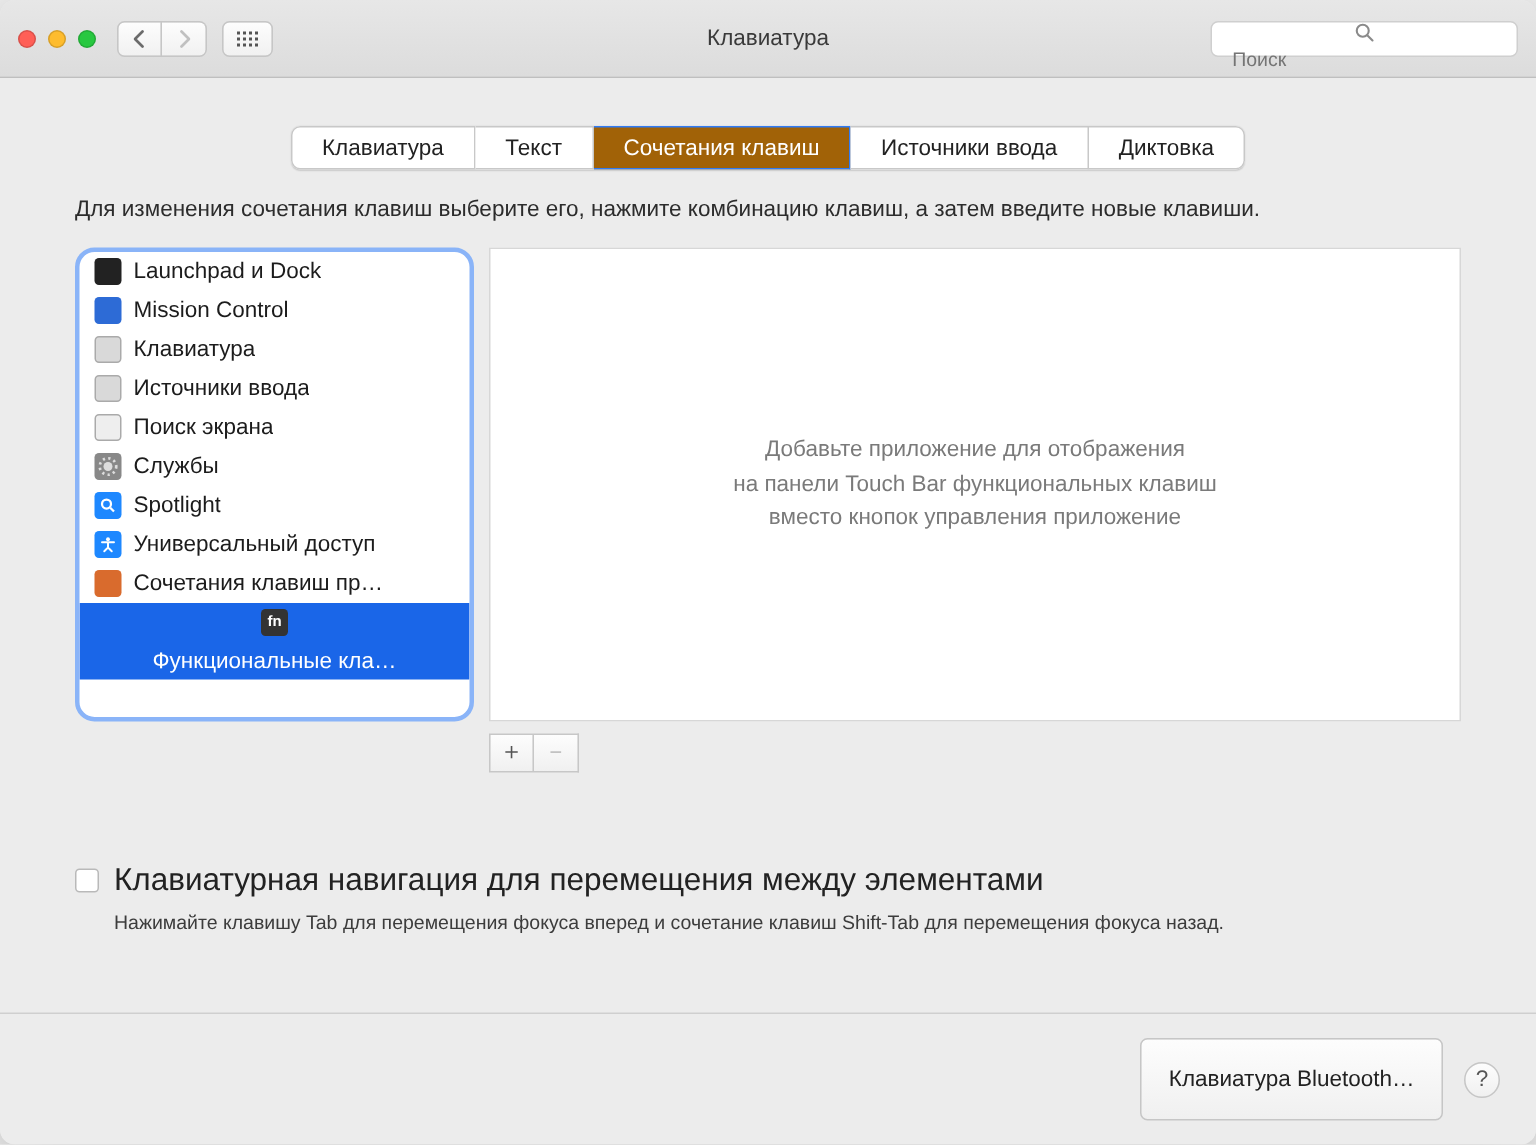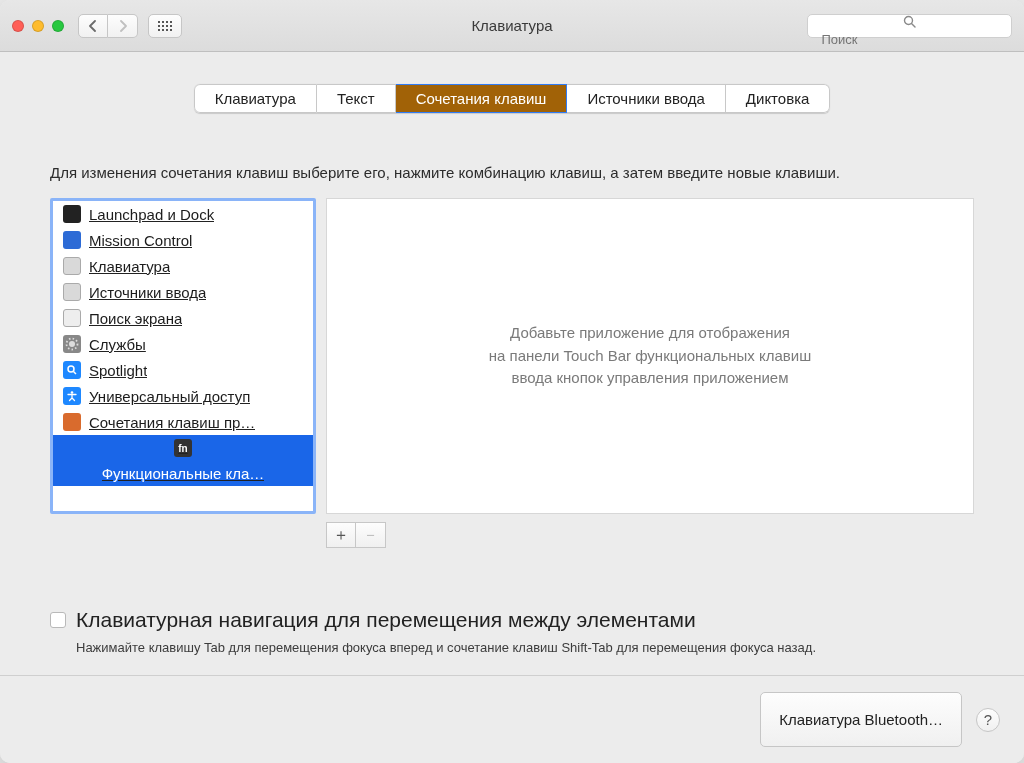--- a/index.html
+++ b/index.html
@@ -82,31 +82,30 @@
     padding: 5px 20px; background: #fff; border: 1px solid #c8c8c8;
     font-size: 15px; color: #222; cursor: default; border-left: none;
   }
   .seg-btn:first-child { border-left: 1px solid #c8c8c8; border-radius: 6px 0 0 6px; }
   .seg-btn:last-child { border-radius: 0 6px 6px 0; }
   .seg-btn.active {
     background: #a16207; color: #fff; border-color: #2f7bf6;
   }
 
   .content {
-    flex: 1; padding: 0 50px 20px 50px; display: flex; flex-direction: column; justify-content: flex-end;
+    flex: 1; padding: 0 50px 20px 50px; display: flex; flex-direction: column;
   }
   .instructions {
     font-size: 15px; color: #2c2c2c; line-height: 1.45; margin-bottom: 14px;
   }
   .panes { display: flex; gap: 10px; }
   .sidebar-pane {
     width: 266px; height: 316px; background: #fff;
-    border: 3px solid #8ab4f8; border-radius: 2px;
+    border: 3px solid #8ab4f8; border-radius: 13px;
     overflow: hidden;
-    text-decoration: underline;
   }
   .sidebar-list { list-style: none; }
   .sidebar-item {
     display: flex; align-items: center; gap: 8px;
     padding: 4px 10px; font-size: 15px; color: #1c1c1c;
     white-space: nowrap; overflow: hidden; text-overflow: ellipsis;
   }
   .sidebar-item.selected { background: #1a66e8; color: #fff; flex-direction: column; }
   .sidebar-item .icon { width: 18px; height: 18px; flex-shrink: 0; display: flex; align-items: center; justify-content: center; border-radius: 3px; font-size: 10px; }
   .sidebar-item .label { overflow: hidden; text-overflow: ellipsis; }
@@ -283,21 +282,21 @@
             <span class="icon ic-fn">fn</span>
             <span class="label">Функциональные кла…</span>
           </li>
         </ul>
       </div>
 
       <div class="right-pane">
         <div>
           <div>Добавьте приложение для отображения</div>
           <div>на панели Touch Bar функциональных клавиш</div>
-          <div>ввода кнопок управления приложением</div>
+          <div>вместо кнопок управления приложение</div>
         </div>
       </div>
     </div>
 
     <div class="plusminus">
       <div class="pm-btn">＋</div>
       <div class="pm-btn">－</div>
     </div>
 
     <div class="checkbox-row">

